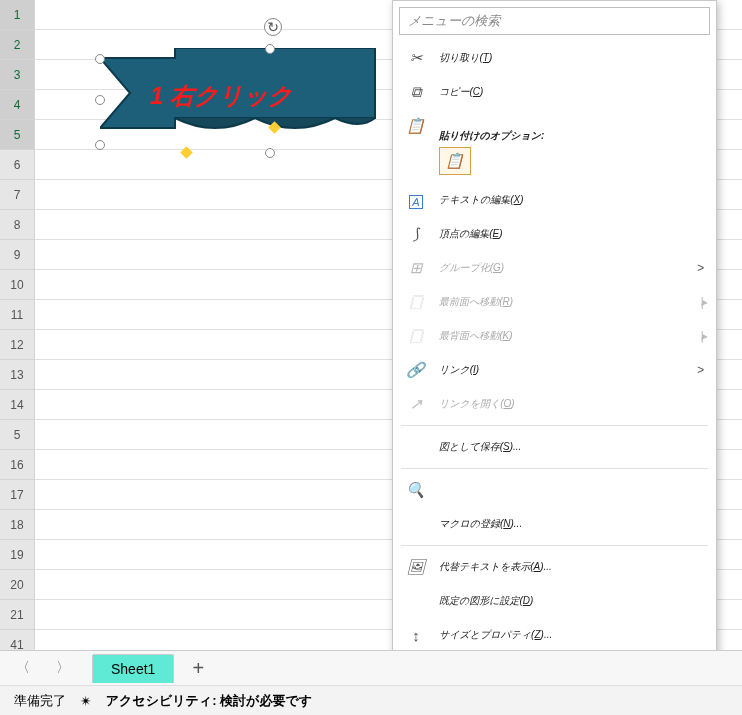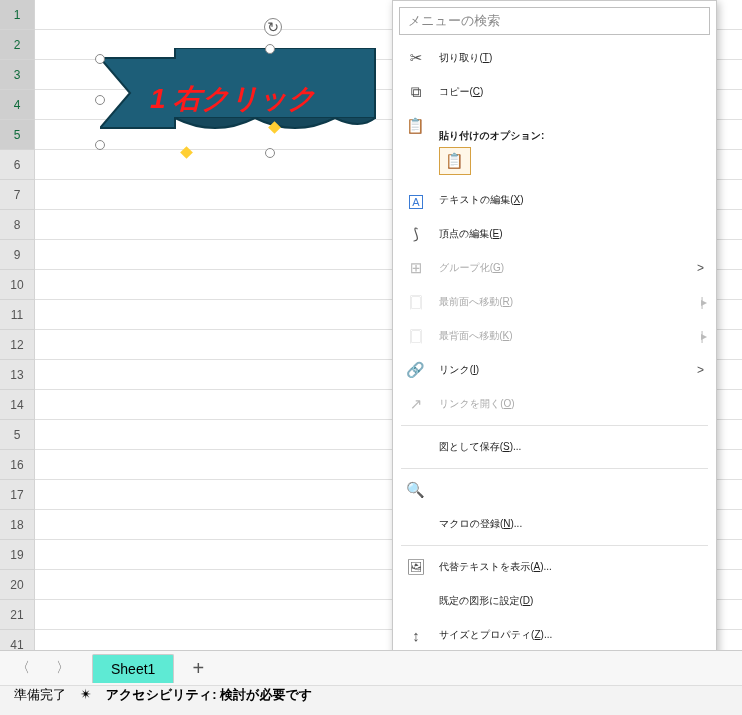--- a/index.html
+++ b/index.html
@@ -69,21 +69,21 @@
   .ribbon {
     position: absolute;
     left: 0; top: 18px;
     width: 300px; height: 85px;
   }
 
   .annot {
     position: absolute;
     left: 150px; top: 80px;
     font-weight: bold;
-    font-size: 28px;
+    font-size: 24px;
     color: #ff1a1a;
     font-style: italic;
     white-space: nowrap;
   }
   .annot2 {
     position: absolute;
     left: 358px; top: 652px;
     font-weight: bold;
     font-size: 20px;
     color: #ff1a1a;
@@ -91,20 +91,21 @@
   }
 
   
   .ctxmenu {
     position: absolute;
     left: 392px; top: 0;
     width: 325px;
     background: #fff;
     border: 1px solid #c8c8c8;
     box-shadow: 2px 2px 8px rgba(0,0,0,.25);
+    font-style: italic;
   }
   .ctx-search {
     margin: 6px;
     height: 28px;
     border: 1px solid #bfbfbf;
     padding: 4px 8px;
     color: #888;
     font-size: 13px;
     background:#fff;
   }
@@ -168,21 +169,21 @@
   }
   .addtab { font-size: 20px; color:#555; }
 
   
   .statusbar {
     position: absolute;
     bottom: 0; left: 0; right: 0;
     height: 30px;
     background: #f3f3f3;
     border-top: 1px solid #ddd;
-    display: flex; 
+    display: flex; align-items: center;
     padding: 0 14px; gap: 14px;
     font-size: 13px;
   }
   .statusbar .acc-ico { font-size: 14px; }
 </style>
 </head>
 <body>
 
 <div class="rowhdrs">
     <div class="rowhdr sel">1</div>

